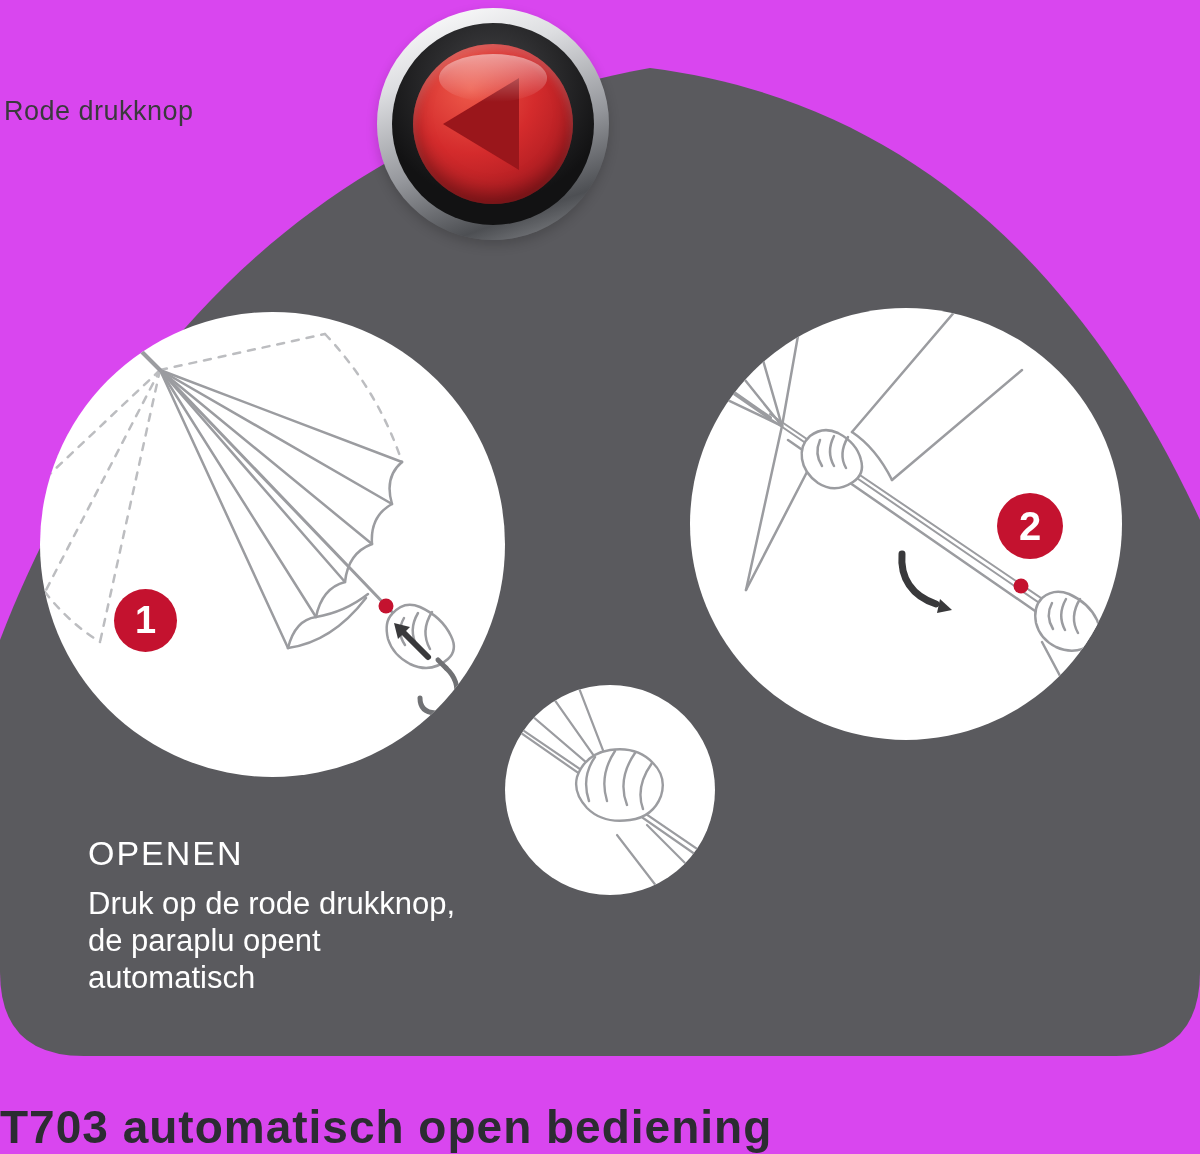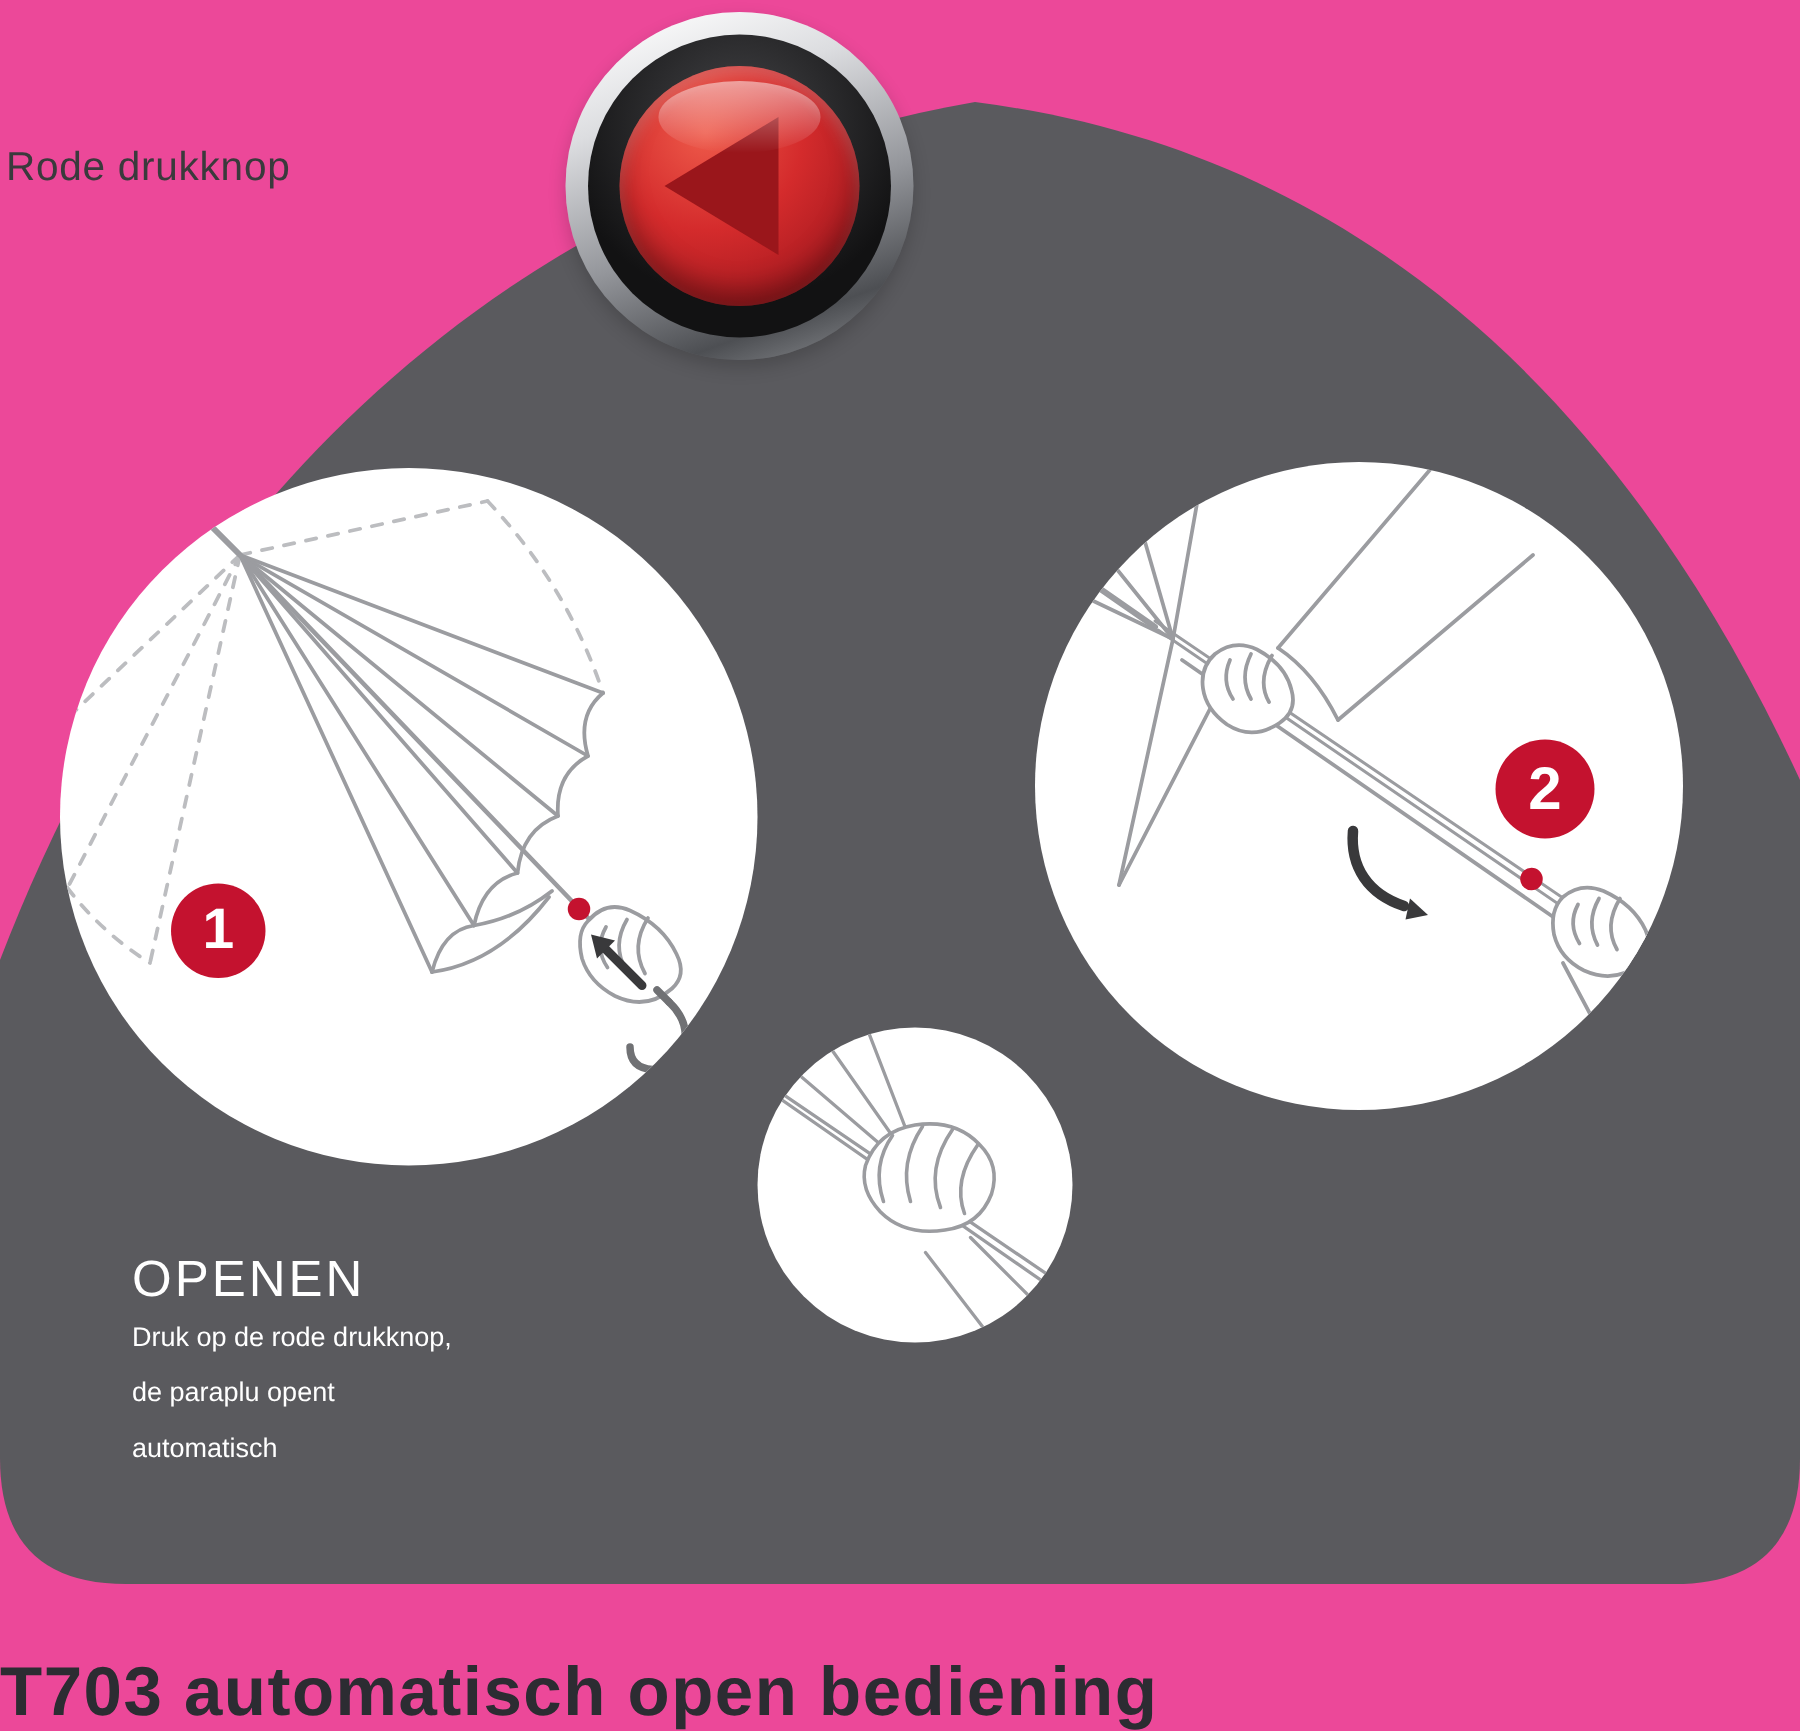--- a/index.html
+++ b/index.html
@@ -1,20 +1,20 @@
 <!DOCTYPE html>
 <html><head>
 <meta charset="utf-8">
 <style>
   * { margin:0; padding:0; box-sizing:border-box; }
   body { background:#ffffff; font-family:"Liberation Sans", sans-serif; }
 
   .stage {
     position:relative; width:1200px; height:1154px;
-    background:#ec4899; overflow:hidden;
+    background:#d946ef; overflow:hidden;
   }
 
   .blob-svg { position:absolute; left:0; top:0; width:1200px; height:1154px; }
 
   .top-label {
     position:absolute; left:4px; top:96px;
     font-size:27px; color:#3a3a3c; letter-spacing:0.5px;
   }
 
   
@@ -61,22 +61,22 @@
     background:#c4122f; color:#ffffff; font-weight:bold;
     display:flex; align-items:center; justify-content:center;
   }
   .badge-1 { left:114px; top:589px; width:63px; height:63px; font-size:38px; }
   .badge-2 { left:997px; top:493px; width:66px; height:66px; font-size:40px; }
 
   
   .step-text { position:absolute; color:#ffffff; }
   .step-1 { left:88px;  top:834px; width:380px; text-align:left; }
   .step-2 { left:855px; top:834px; width:315px; text-align:center; }
-  .step-title { font-size:34px; letter-spacing:2px; margin-bottom:0; }
-  .step-body  { font-size:18px; line-height:37px; white-space:pre-line; }
+  .step-title { font-size:34px; letter-spacing:2px; margin-bottom:12px; }
+  .step-body  { font-size:31px; line-height:37px; white-space:pre-line; }
 
   
   .footer-title {
     position:absolute; left:0; right:0; top:1100px;
     font-size:46px; font-weight:bold;
     color:#2c2c32; letter-spacing:1px;
   }
 </style>
 </head>
 <body>

